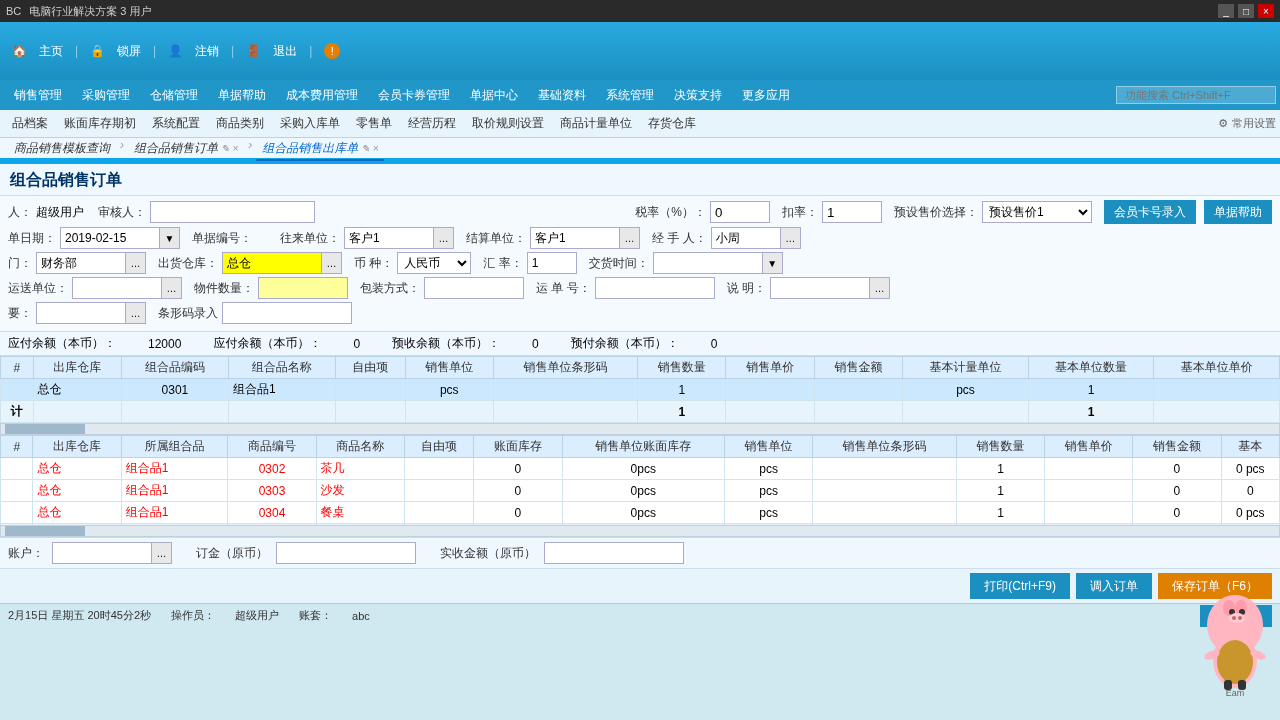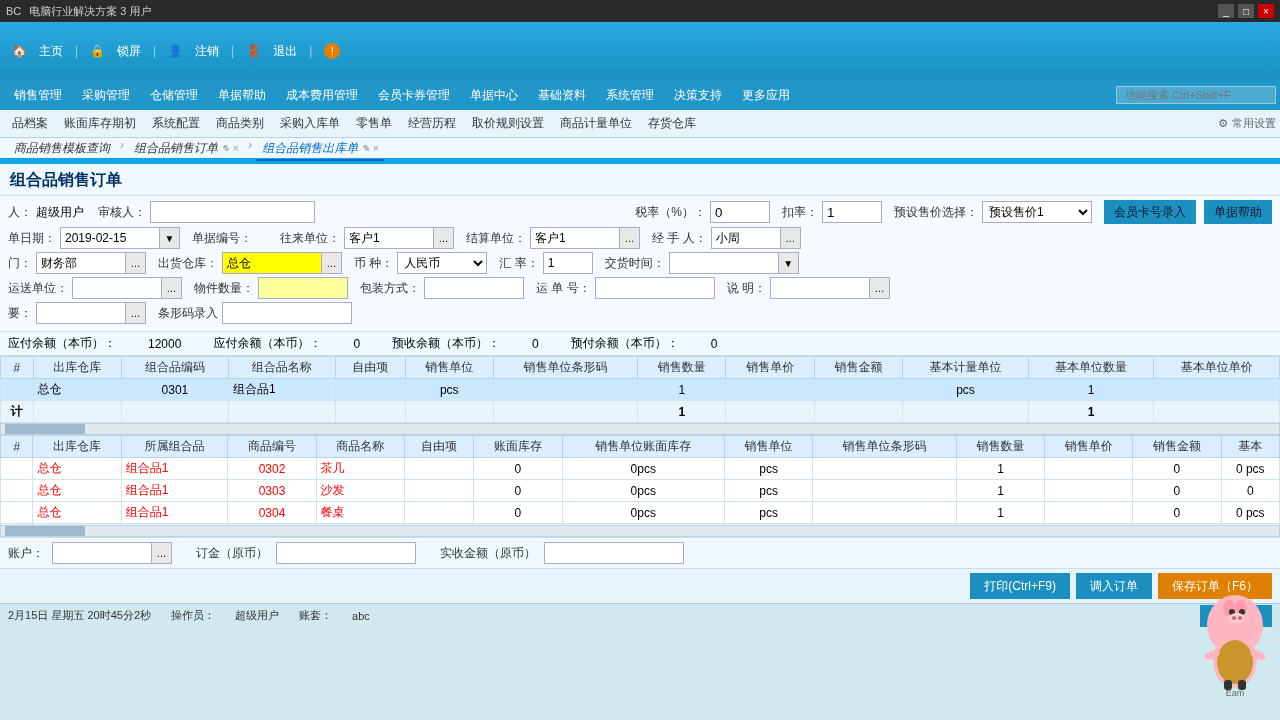--- a/index.html
+++ b/index.html
@@ -42,21 +42,21 @@
     .form-area { background: #f5faff; padding: 4px 8px; border-bottom: 1px solid #cde; }
     .form-row { display: flex; align-items: center; gap: 4px; margin-bottom: 3px; flex-wrap: nowrap; }
     .form-label { color: #333; white-space: nowrap; font-size: 12px; min-width: fit-content; }
     .form-input { border: 1px solid #aac; background: white; padding: 2px 4px; font-size: 12px; height: 22px; }
     .form-input-xl { width: 200px; }
     .form-input-with-btn { display: flex; }
     .form-input-with-btn input { flex: 1; border: 1px solid #aac; padding: 2px 4px; font-size: 12px; height: 22px; }
     .form-input-with-btn .dots-btn { width: 20px; height: 22px; border: 1px solid #aac; border-left: none; background: #e8e8e8; cursor: pointer; display: flex; align-items: center; justify-content: center; font-size: 10px; }
     .tax-input { width: 60px; border: 1px solid #aac; padding: 2px 4px; height: 22px; }
     .rate-input { width: 60px; border: 1px solid #aac; padding: 2px 4px; height: 22px; }
-    .btn-blue { background: #1a8fc0; color: #0f172a; border: none; padding: 3px 10px; cursor: pointer; font-size: 12px; height: 24px; white-space: nowrap; }
+    .btn-blue { background: #1a8fc0; color: #ffffff; border: none; padding: 3px 10px; cursor: pointer; font-size: 12px; height: 24px; white-space: nowrap; }
     .btn-blue-lg { background: #1a8fc0; color: white; border: none; padding: 3px 14px; cursor: pointer; font-size: 12px; height: 26px; white-space: nowrap; }
     .select-input { border: 1px solid #aac; background: white; padding: 1px 2px; font-size: 12px; height: 22px; }
     
     
     .summary-row { display: flex; align-items: center; gap: 32px; padding: 3px 8px; background: #f0f8ff; border-bottom: 1px solid #cde; font-size: 12px; }
     .data-table { width: 100%; border-collapse: collapse; font-size: 12px; }
     .data-table th { background: #dbeeff; border: 1px solid #b8d4e4; padding: 2px 4px; text-align: center; white-space: nowrap; font-weight: normal; color: #333; height: 22px; }
     .data-table td { border: 1px solid #d0e4f0; padding: 2px 4px; text-align: center; white-space: nowrap; height: 20px; background: white; }
     .data-table td.left { text-align: left; }
     .data-table tr.selected td { background: #cce8ff; }
@@ -218,21 +218,21 @@
     <div class="form-input-with-btn" style="width:110px;">
       <input type="text" value="财务部" style="width: 90px;">
       <button class="dots-btn">…</button>
     </div>
     <span class="form-label" style="margin-left:8px;">出货仓库：</span>
     <div class="form-input-with-btn" style="width:120px;">
       <input type="text" value="总仓" style="width: 100px; background: rgb(255, 255, 153);" class="yellow-highlight">
       <button class="dots-btn">…</button>
     </div>
     <span class="form-label" style="margin-left:8px;">币  种：</span>
-    <select class="select-input" style="width:90px;">
+    <select class="select-input" style="width:74px;">
       <option>人民币</option>
     </select>
     <span class="form-label" style="margin-left:8px;">汇   率：</span>
     <input type="text" class="form-input" value="1" style="width: 50px;">
     <span class="form-label" style="margin-left:8px;">交货时间：</span>
     <div class="form-input-with-btn" style="width:130px;">
       <input type="text" style="width: 110px;">
       <button class="dots-btn">▼</button>
     </div>
   </div>

